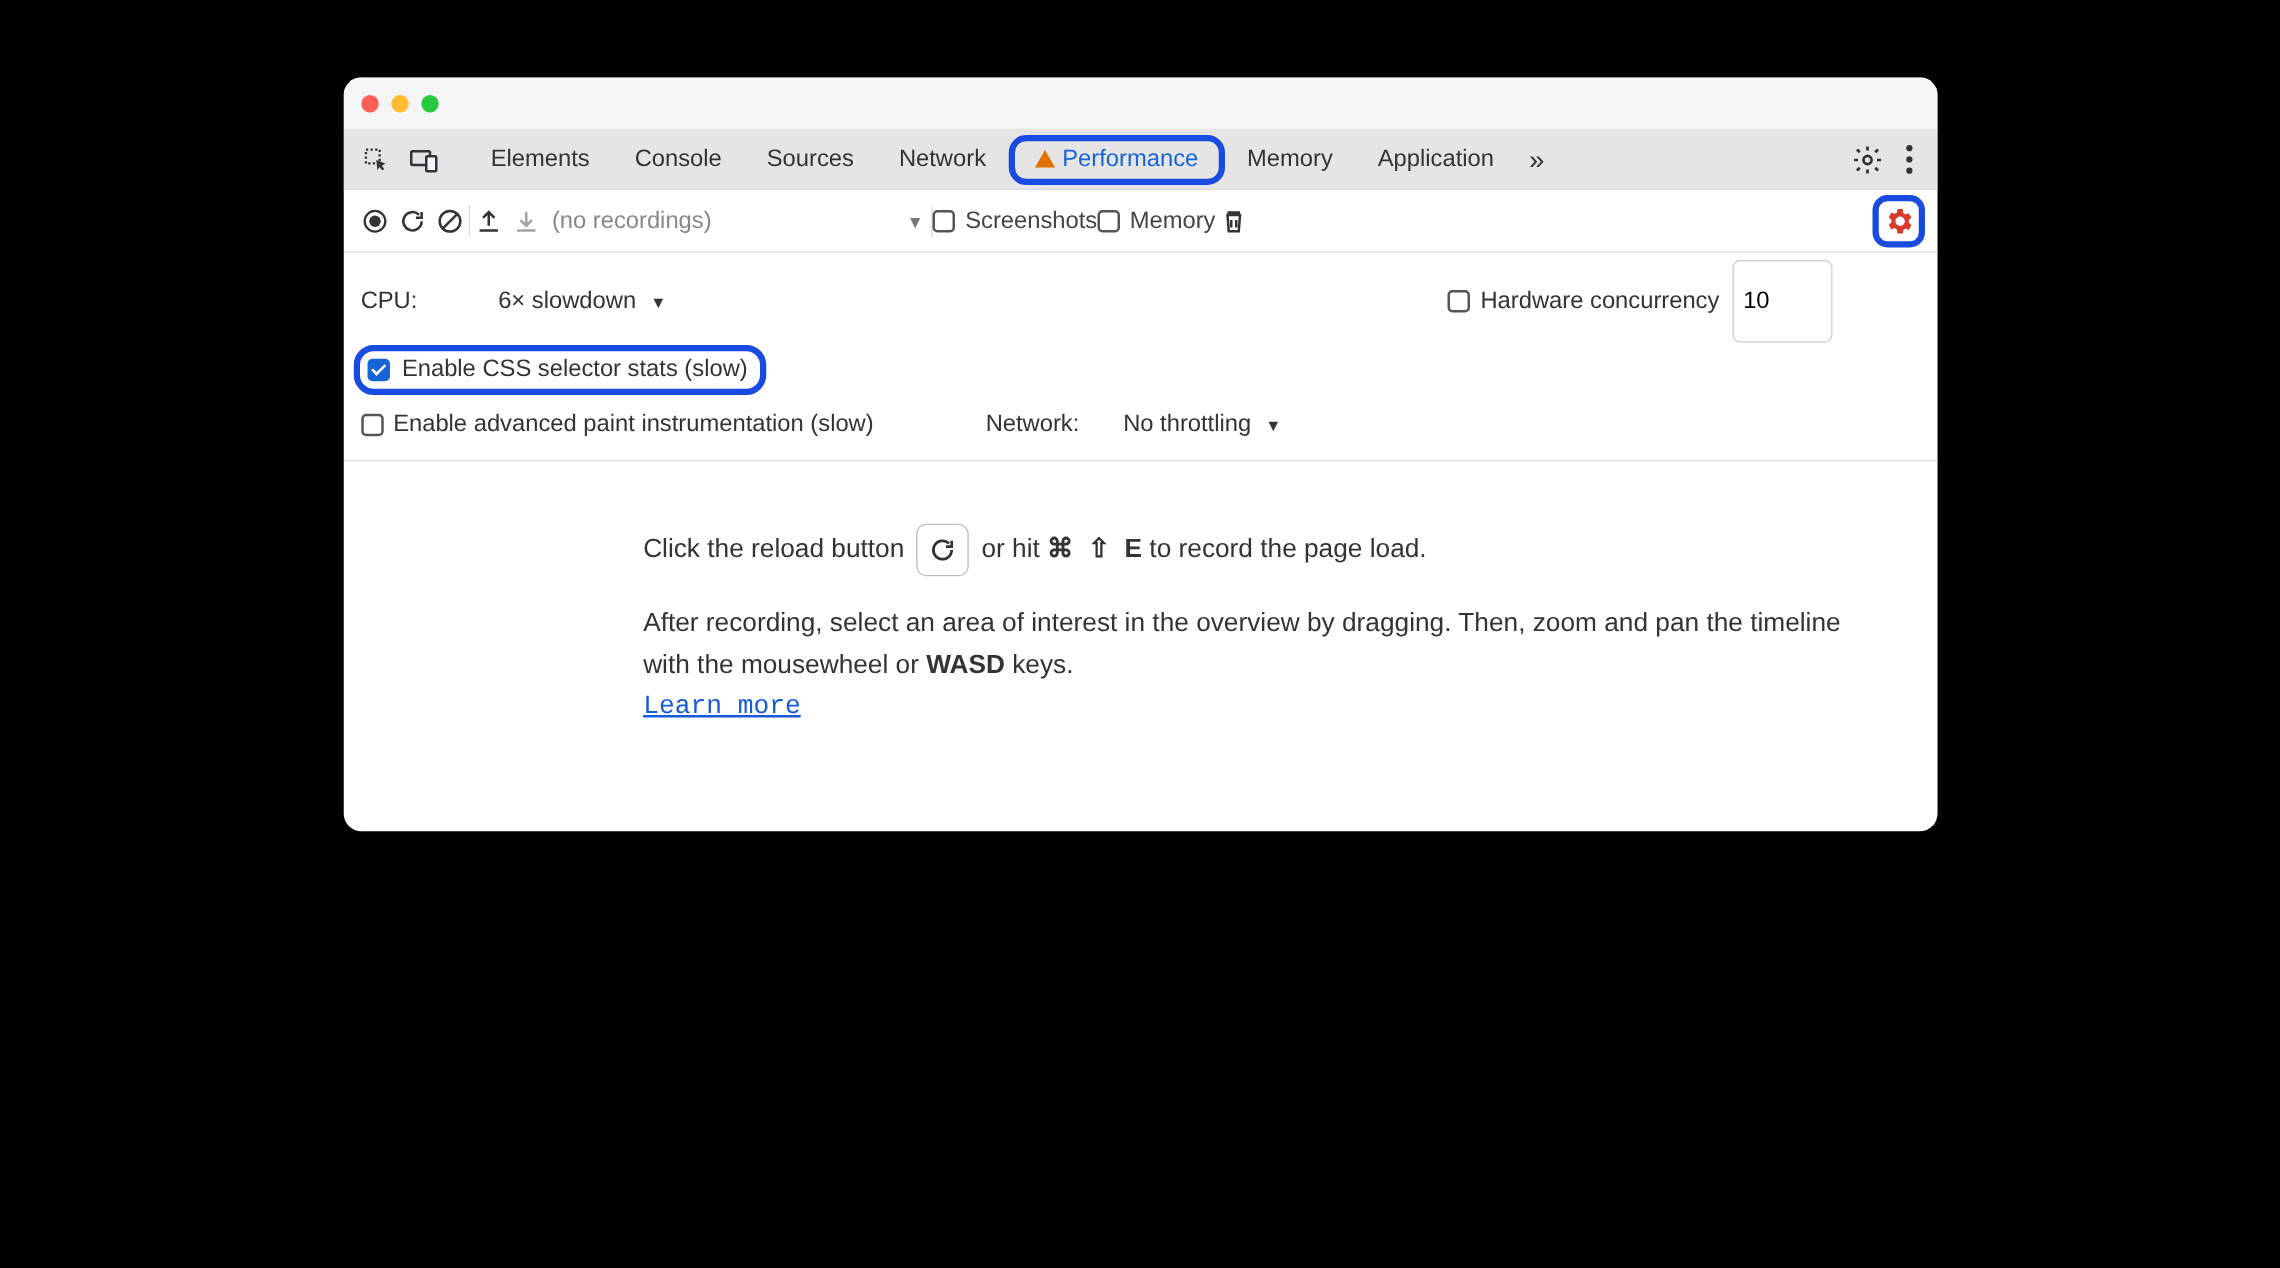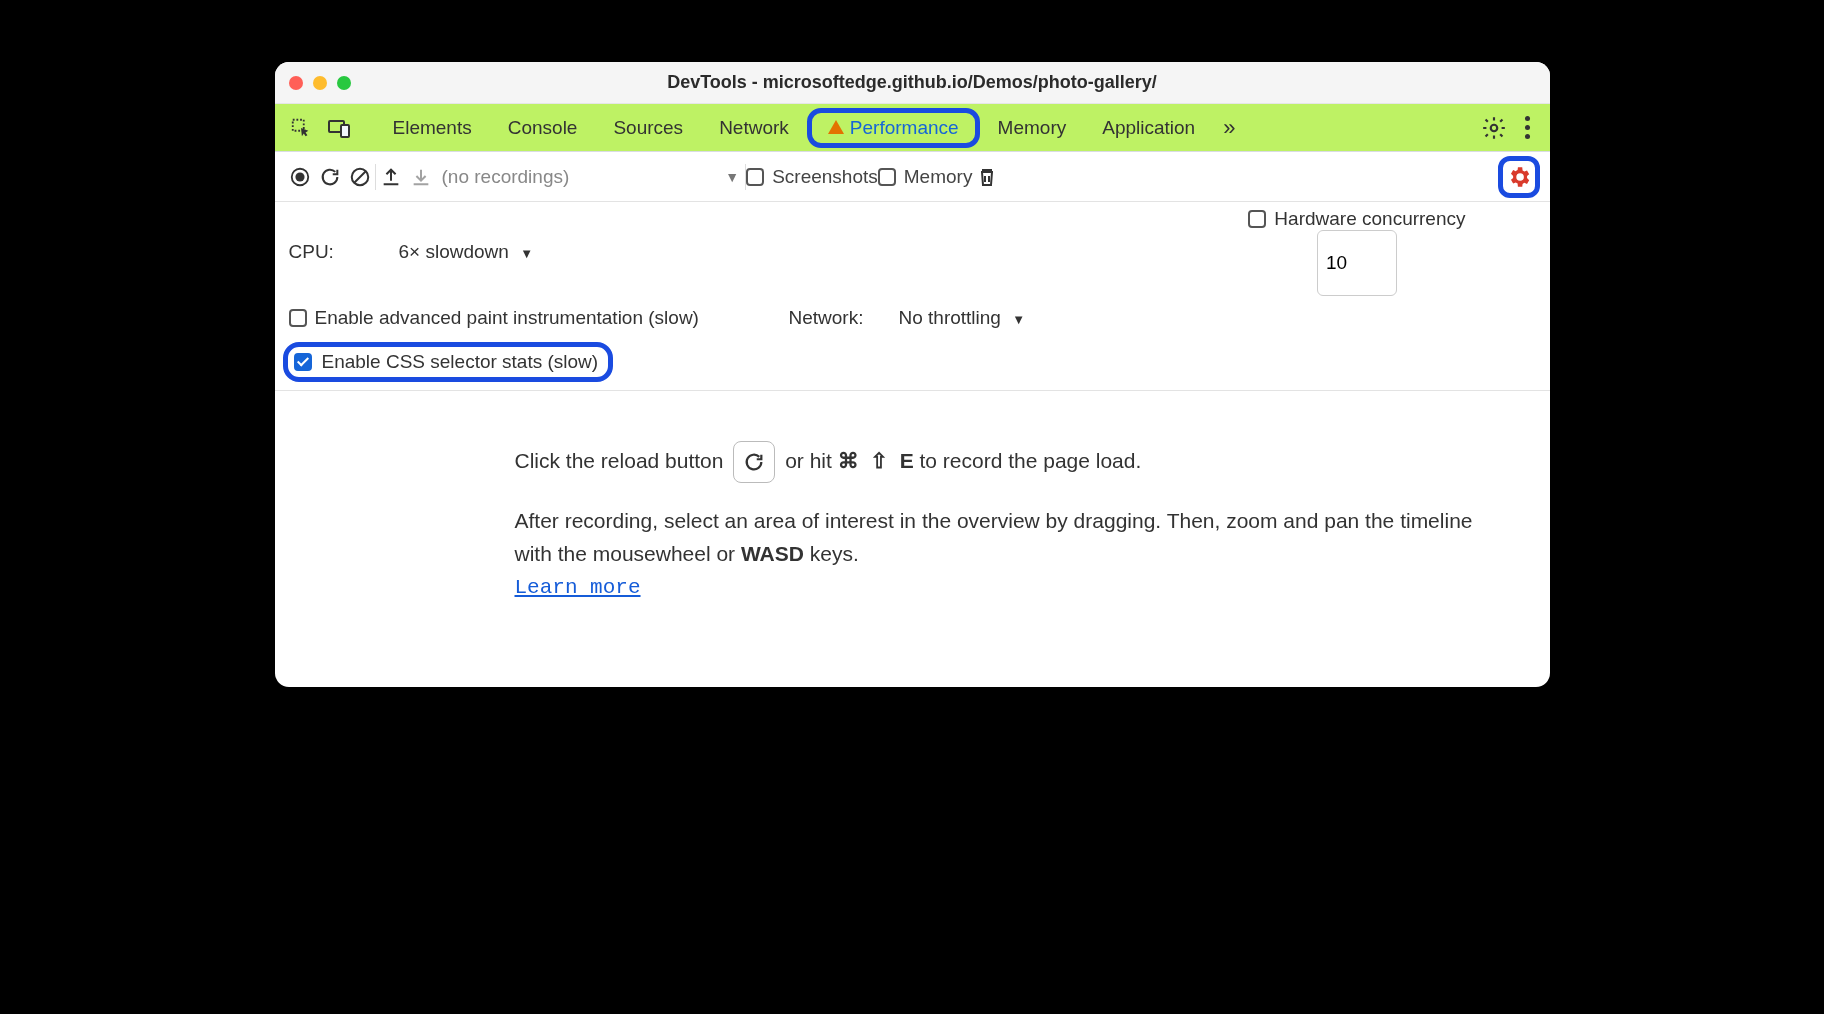--- a/index.html
+++ b/index.html
@@ -38,21 +38,21 @@
     position: absolute;
     left: 0; right: 0;
     text-align: center;
     font-size: 18px;
     font-weight: 600;
     color: #2b2b2b;
     pointer-events: none;
   }
   .tabbar {
     height: 48px;
-    background: #bef264;
+    background: #e5e5e5;
     border-bottom: 1px solid #d9dde3;
     display: flex;
     align-items: center;
     padding: 0 10px;
     gap: 6px;
   }
   .tabbar .ico-btn {
     width: 32px; height: 32px;
     display: flex; align-items: center; justify-content: center;
     color: #333;
@@ -147,21 +147,21 @@
   }
   .opt-row {
     display: flex;
     align-items: center;
     min-height: 44px;
   }
   .opt-left { width: 500px; display: flex; align-items: center; gap: 10px; }
   .opt-mid { display: flex; align-items: center; gap: 10px; }
   .opt-mid .lbl { width: 100px; }
   .caret-down { font-size: 13px; color: #333; margin-left: 6px; }
-  .opt-right { margin-left: auto; display: flex; align-items: center; margin-right: 70px; flex-direction: column;}
+  .opt-right { margin-left: auto; display: flex; gap: 10px; margin-right: 70px;}
   .num-input {
     width: 80px;
     border: 1px solid #ccc;
     border-radius: 6px;
     padding: 21px 8px;
     font-size: 19px;
   }
   .highlight-box {
     display: inline-flex;
     align-items: center;
@@ -219,21 +219,20 @@
 <body>
 
 <div class="window">
 
   <div class="titlebar">
     <div class="traffic">
       <div class="dot red"></div>
       <div class="dot yellow"></div>
       <div class="dot green"></div>
     </div>
-    <div class="title">DevTools - microsoftedge.github.io/Demos/photo-gallery/</div>
   </div>
 
   <div class="tabbar">
     <div class="ico-btn">
       <svg viewBox="0 0 24 24" width="22" height="22" fill="none" stroke="#333" stroke-width="2">
         <rect x="3" y="3" width="12" height="12" stroke-dasharray="2 2"></rect>
         <path d="M12 12 l8 3 -3 2 2 3 -2 1 -2-3 -2 3z" fill="#333" stroke="none"></path>
       </svg>
     </div>
     <div class="ico-btn">
@@ -338,38 +337,38 @@
       </div>
       <div class="opt-right">
         <label class="chk-row">
           <input type="checkbox" style="">
           <span>Hardware concurrency</span>
         </label>
         <input class="num-input" value="10" style="">
       </div>
     </div>
     <div class="opt-row">
+      <div class="highlight-box">
+        <input type="checkbox" checked="" style="">
+        <span>Enable CSS selector stats (slow)</span>
+      </div>
+    </div>
+    <div class="opt-row">
       <div class="opt-left">
         <label class="chk-row">
           <input type="checkbox" style="">
           <span>Enable advanced paint instrumentation (slow)</span>
         </label>
       </div>
       <div class="opt-mid">
         <span class="lbl">Network:</span>
         <span>
           <span>No throttling</span>
           <span class="caret-down">▼</span>
         </span>
-      </div>
-    </div>
-    <div class="opt-row">
-      <div class="highlight-box">
-        <input type="checkbox" checked="" style="">
-        <span>Enable CSS selector stats (slow)</span>
       </div>
     </div>
   </div>
 
   <div class="content">
     <p>
       <span>Click the reload button </span>
       <span class="inline-btn">
         <svg viewBox="0 0 24 24" width="22" height="22" fill="none" stroke="#333" stroke-width="2.4">
             <path d="M20 12a8 8 0 1 1-2.3-5.6"></path>

